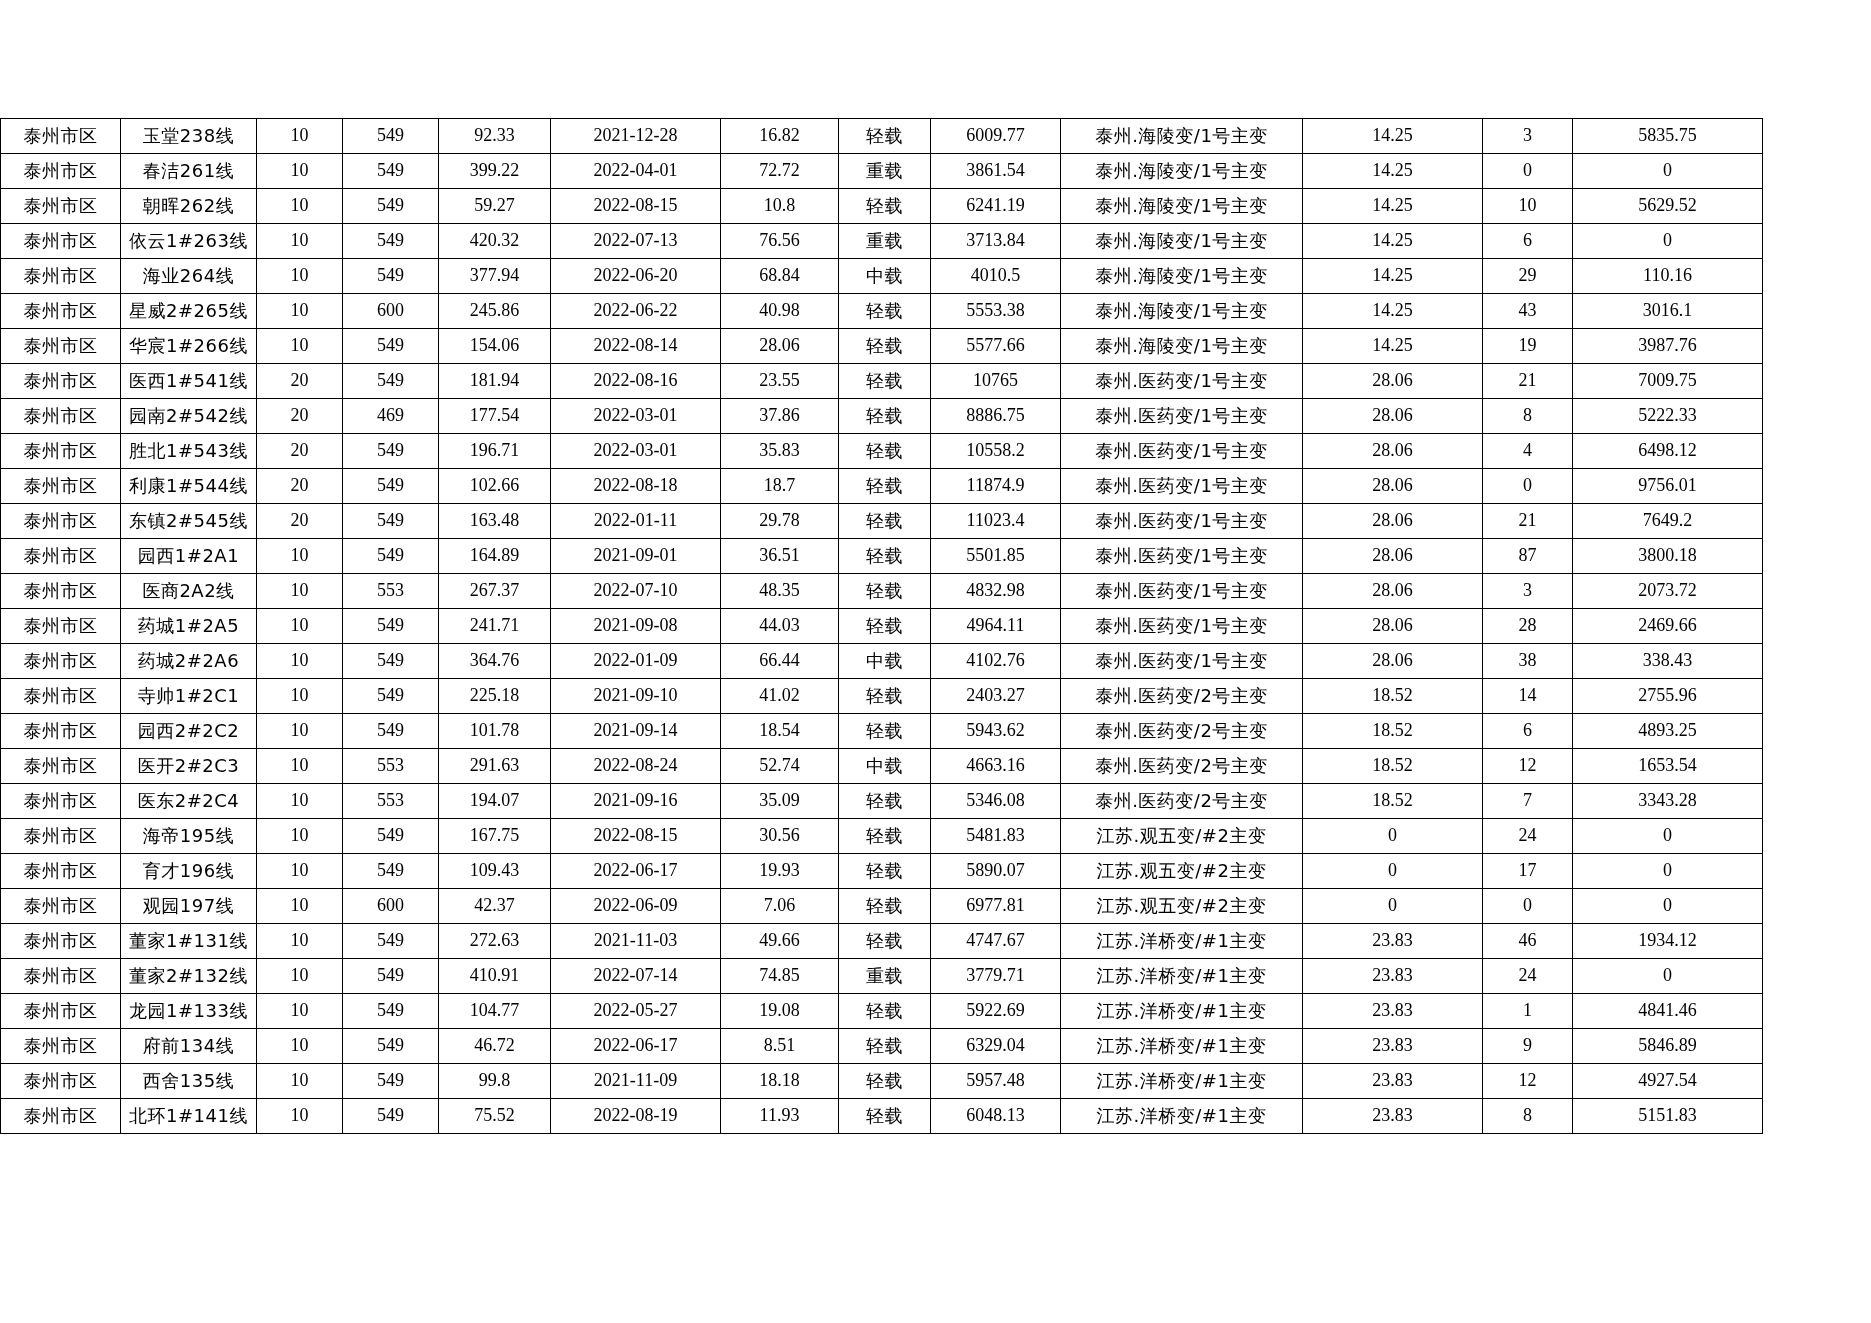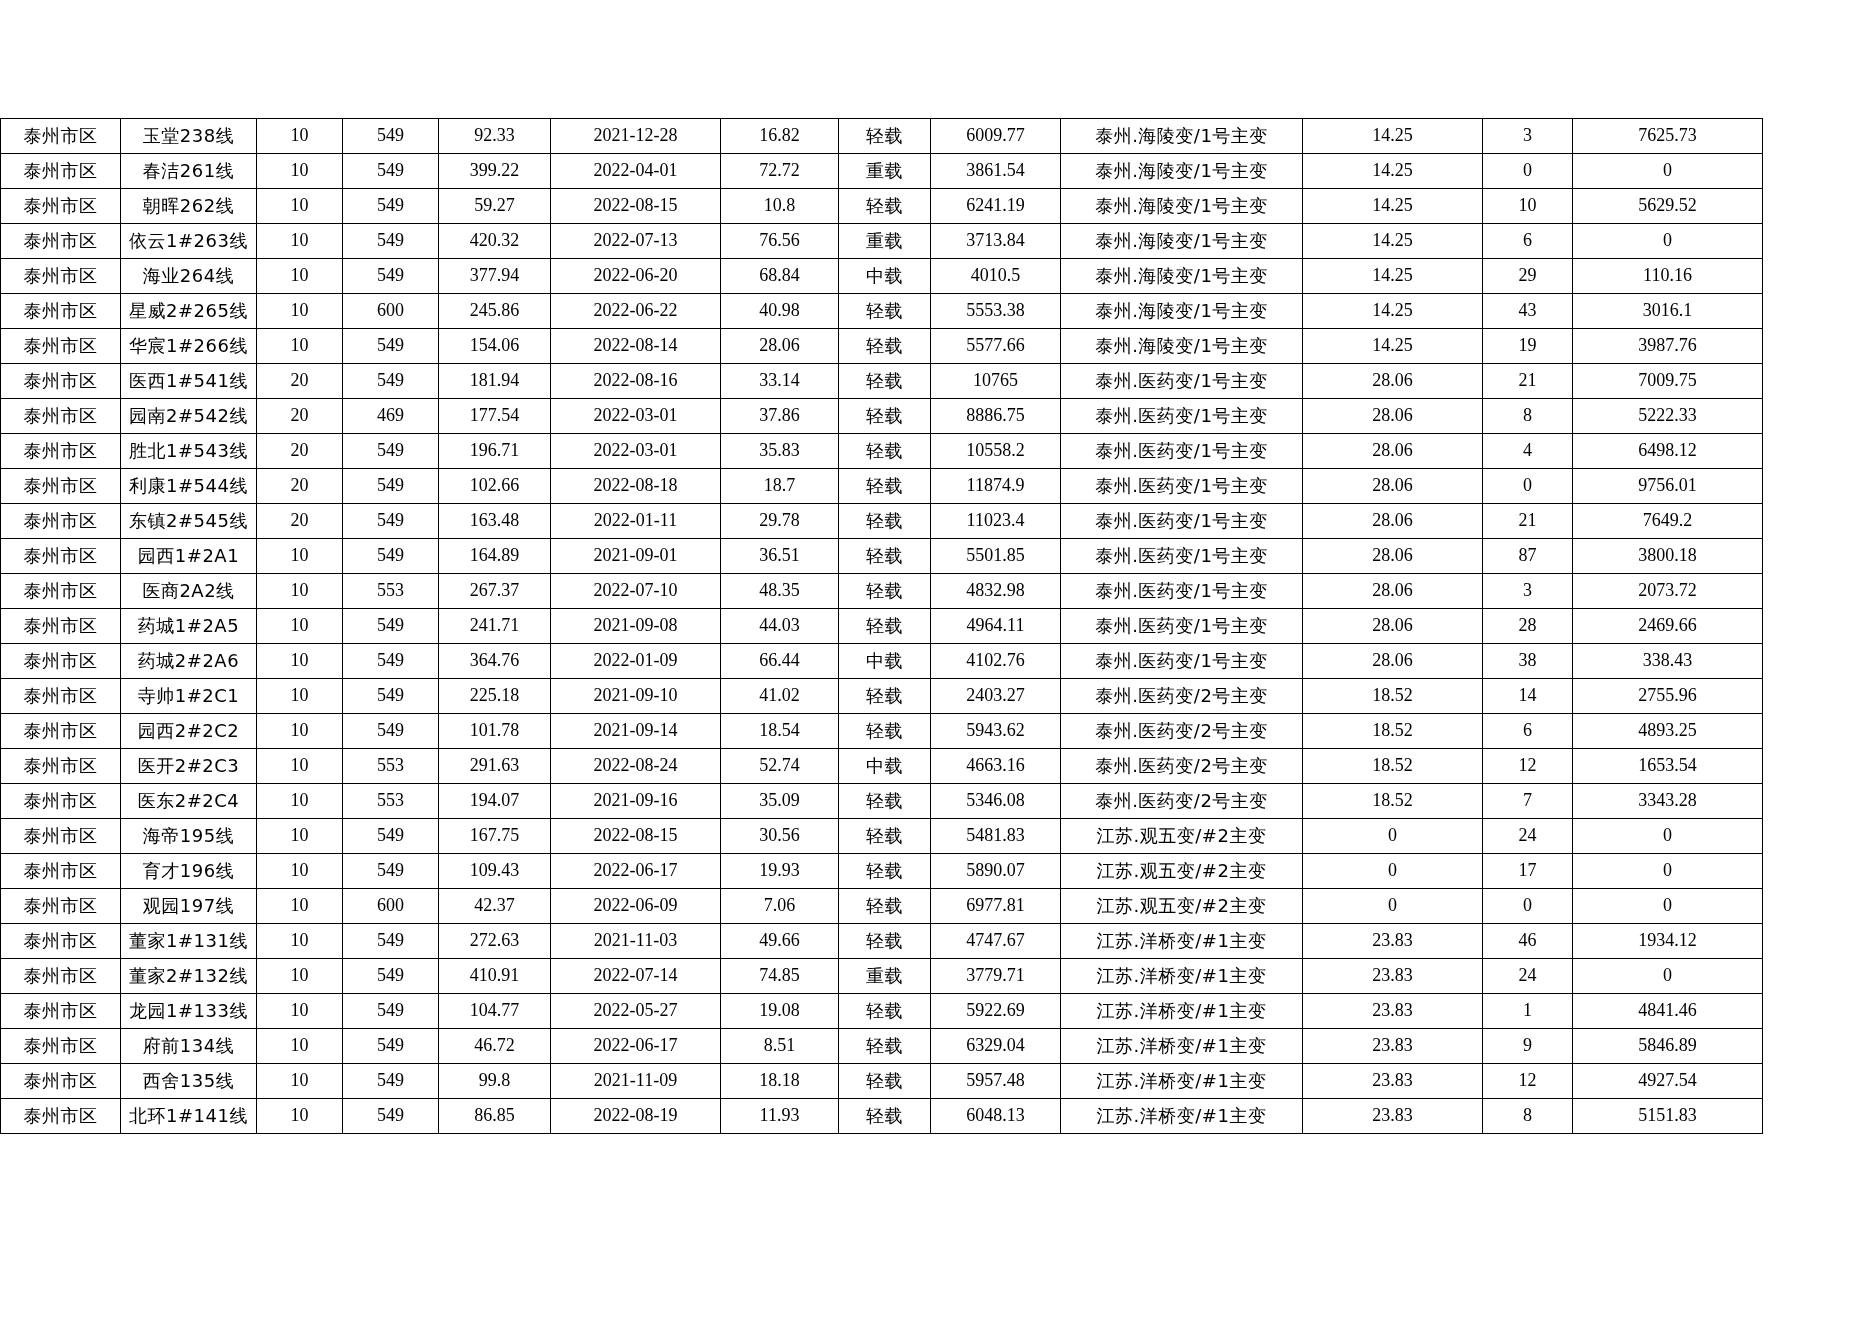--- a/index.html
+++ b/index.html
@@ -90,21 +90,21 @@
           <td class="num">10</td>
           <td class="num">549</td>
           <td class="num">92.33</td>
           <td class="num">2021-12-28</td>
           <td class="num">16.82</td>
           <td class="cjk">轻载</td>
           <td class="num">6009.77</td>
           <td class="cjk">泰州.海陵变/1号主变</td>
           <td class="num">14.25</td>
           <td class="num">3</td>
-          <td class="num">7625.73</td>
+          <td class="num">5835.75</td>
         </tr>
         <tr>
           <td class="cjk">泰州市区</td>
           <td class="cjk">春洁261线</td>
           <td class="num">10</td>
           <td class="num">549</td>
           <td class="num">399.22</td>
           <td class="num">2022-04-01</td>
           <td class="num">72.72</td>
           <td class="cjk">重载</td>
@@ -189,21 +189,21 @@
           <td class="num">19</td>
           <td class="num">3987.76</td>
         </tr>
         <tr>
           <td class="cjk">泰州市区</td>
           <td class="cjk">医西1#541线</td>
           <td class="num">20</td>
           <td class="num">549</td>
           <td class="num">181.94</td>
           <td class="num">2022-08-16</td>
-          <td class="num">33.14</td>
+          <td class="num">23.55</td>
           <td class="cjk">轻载</td>
           <td class="num">10765</td>
           <td class="cjk">泰州.医药变/1号主变</td>
           <td class="num">28.06</td>
           <td class="num">21</td>
           <td class="num">7009.75</td>
         </tr>
         <tr>
           <td class="cjk">泰州市区</td>
           <td class="cjk">园南2#542线</td>
@@ -502,21 +502,21 @@
           <td class="cjk">江苏.洋桥变/#1主变</td>
           <td class="num">23.83</td>
           <td class="num">12</td>
           <td class="num">4927.54</td>
         </tr>
         <tr>
           <td class="cjk">泰州市区</td>
           <td class="cjk">北环1#141线</td>
           <td class="num">10</td>
           <td class="num">549</td>
-          <td class="num">86.85</td>
+          <td class="num">75.52</td>
           <td class="num">2022-08-19</td>
           <td class="num">11.93</td>
           <td class="cjk">轻载</td>
           <td class="num">6048.13</td>
           <td class="cjk">江苏.洋桥变/#1主变</td>
           <td class="num">23.83</td>
           <td class="num">8</td>
           <td class="num">5151.83</td>
         </tr>
       </tbody>

